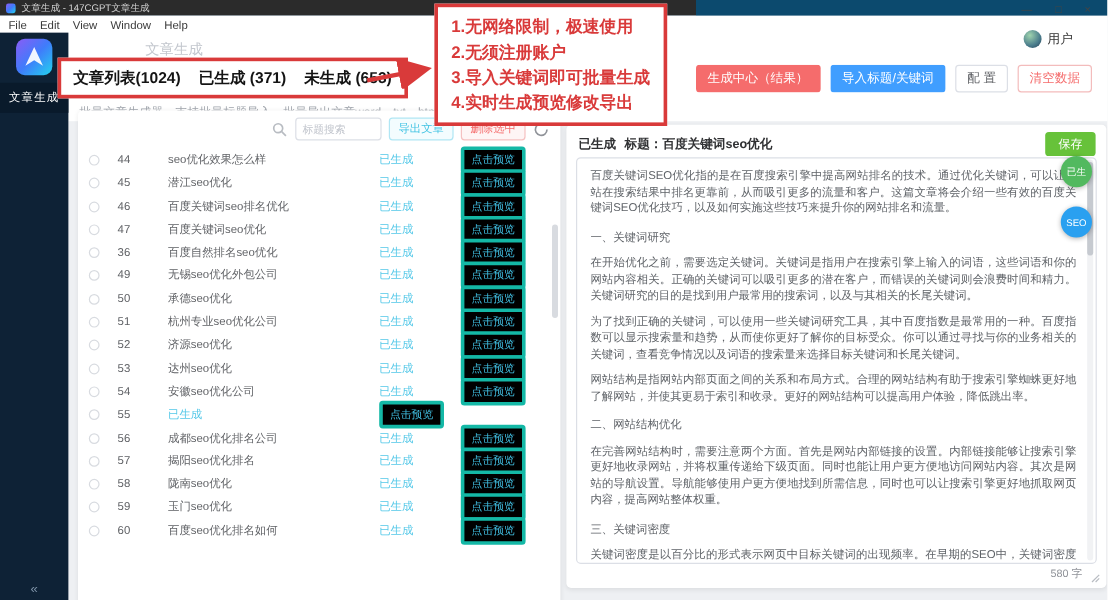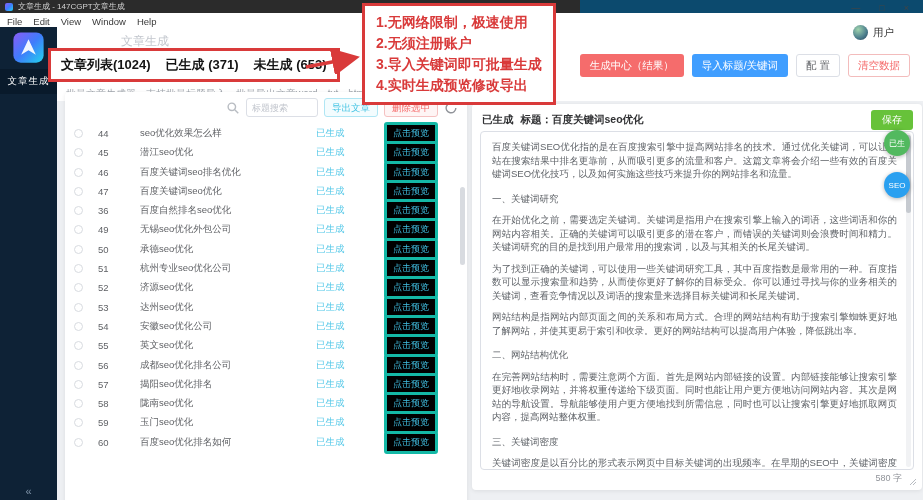--- a/index.html
+++ b/index.html
@@ -306,21 +306,20 @@
             <span class="cb"></span>
             <span class="c-no">54</span>
             <span class="c-title">安徽seo优化公司</span>
             <span class="c-status">已生成</span>
             <span class="c-op"><button class="preview-btn">点击预览</button></span>
           </div>
 
           <div class="t-row">
             <span class="cb"></span>
             <span class="c-no">55</span>
-            <span class="c-title">英文seo优化</span>
             <span class="c-status">已生成</span>
             <span class="c-op"><button class="preview-btn">点击预览</button></span>
           </div>
 
           <div class="t-row">
             <span class="cb"></span>
             <span class="c-no">56</span>
             <span class="c-title">成都seo优化排名公司</span>
             <span class="c-status">已生成</span>
             <span class="c-op"><button class="preview-btn">点击预览</button></span>

